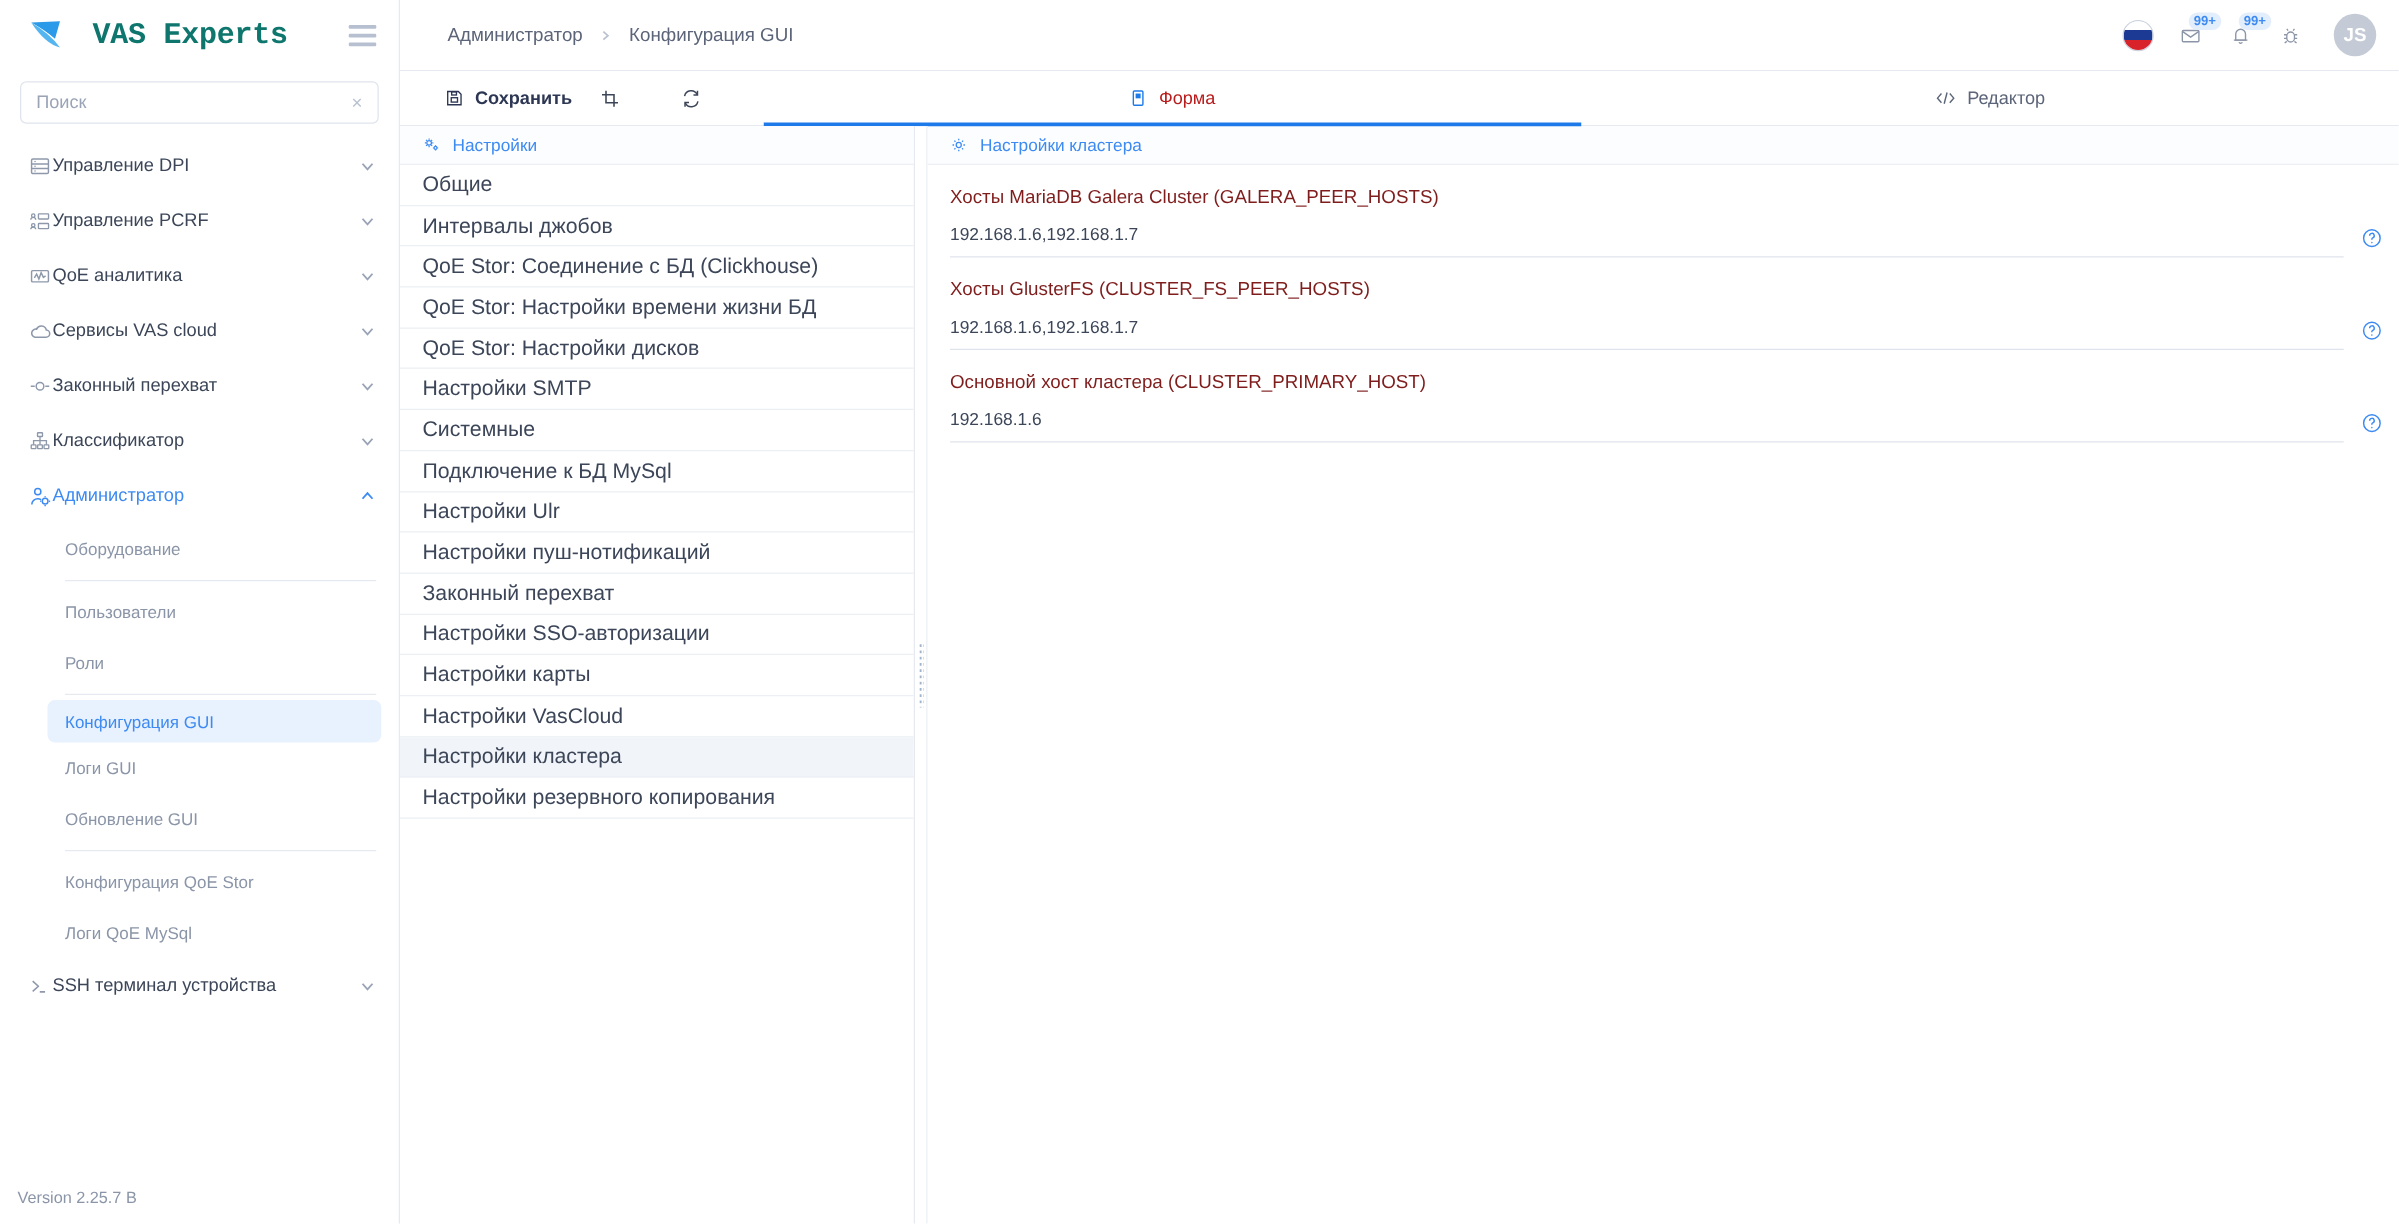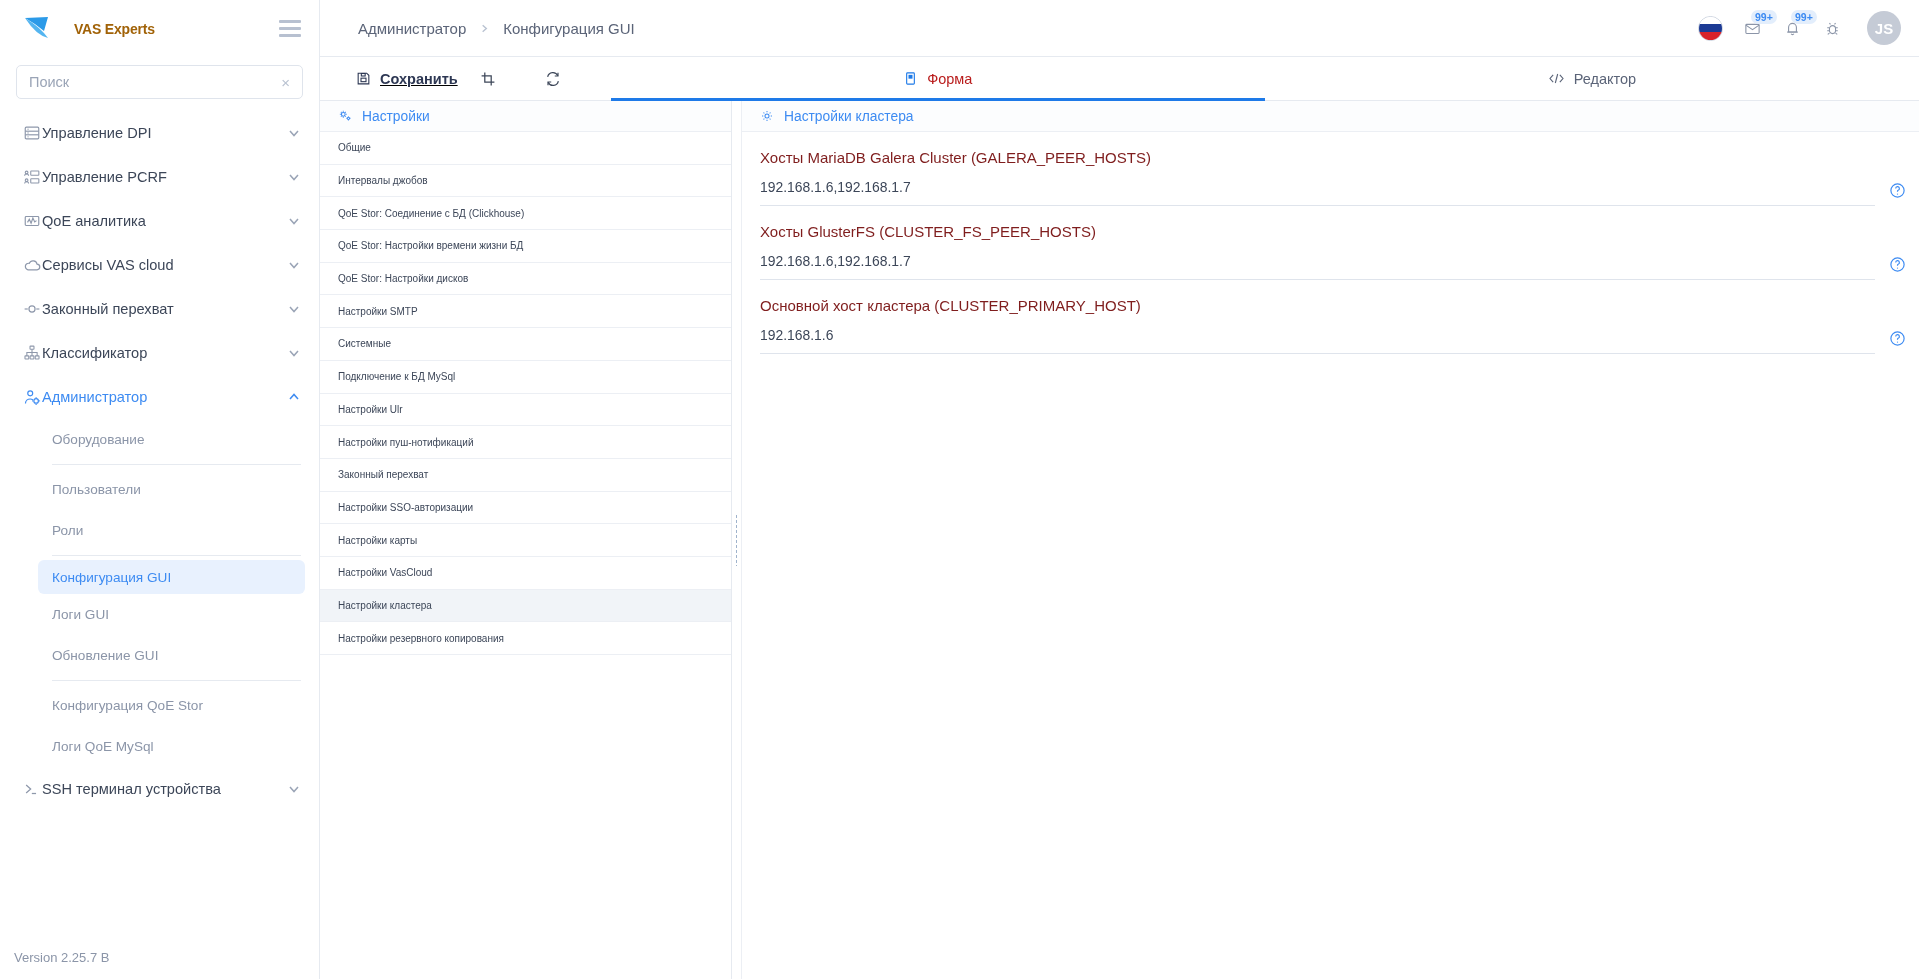--- a/index.html
+++ b/index.html
@@ -18,22 +18,22 @@
     border-right: 1px solid #e6eaf0;
     display: flex; flex-direction: column;
     position: relative; flex: 0 0 320px;
   }
   .brand {
     height: 57px; display: flex; align-items: center;
     padding: 0 18px 0 22px; gap: 12px;
   }
   .brand-logo { width: 40px; height: 28px; flex: 0 0 40px; }
   .brand-name {
-    font-size: 14px; font-weight: bold; color: #a16207;
-    letter-spacing: -0.2px; flex: 1;
+    font-size: 24px; font-weight: bold; color: #0f766e;
+    letter-spacing: -0.2px; flex: 1; font-family: Liberation Mono, monospace;
   }
   .hamburger {
     width: 22px; height: 17px; display: flex; flex-direction: column;
     justify-content: space-between; cursor: pointer;
   }
   .hamburger span { display: block; height: 3px; background: #b7c0d0; border-radius: 1px; }
 
   .search-wrap { padding: 8px 16px 10px 16px; }
   .search-box {
     height: 34px; border: 1px solid #dfe4ec; border-radius: 5px;
@@ -131,21 +131,21 @@
     justify-content: center; margin-left: 6px; cursor: pointer;
   }
 
   
   .toolbar {
     height: 44px; display: flex; align-items: stretch;
     border-bottom: 1px solid #e6eaf0; background: #fff;
   }
   .toolbar-left {
     display: flex; align-items: center; gap: 22px;
-    padding-left: 36px; flex: 0 0 auto; text-decoration: underline;
+    padding-left: 36px; flex: 0 0 auto;
   }
   .tb-btn {
     display: flex; align-items: center; gap: 9px; cursor: pointer;
     color: #36405a;
   }
   .tb-btn .lbl { font-size: 14.5px; font-weight: bold; color: #2d3753; }
 
   .toolbar-tabs { display: flex; flex: 1; align-items: stretch; }
   .tab {
     flex: 1; display: flex; align-items: center; justify-content: center;
@@ -169,21 +169,21 @@
   }
   .panel-head {
     height: 31px; display: flex; align-items: center; gap: 10px;
     padding: 0 10px 0 18px; border-bottom: 1px solid #eceff4;
     color: #3d8bf2; font-size: 13.8px; background: #fcfdfe;
   }
   .panel-head .ph-label { color: #3d8bf2; }
   .list-body { flex: 1; overflow: hidden; }
   .list-row {
     height: 32.7px; display: flex; align-items: center;
-    padding: 0 18px; font-size: 10px; color: #3c4658;
+    padding: 0 18px; font-size: 17px; color: #3c4658;
     border-bottom: 1px solid #eceff4; cursor: pointer;
   }
   .list-row.selected { background: #f1f4f8; }
 
   .splitter {
     flex: 0 0 10px; background: #fff; position: relative;
     cursor: col-resize; border-right: 1px solid #eceff4;
   }
   .splitter .grip {
     position: absolute; top: 50%; left: 50%;

